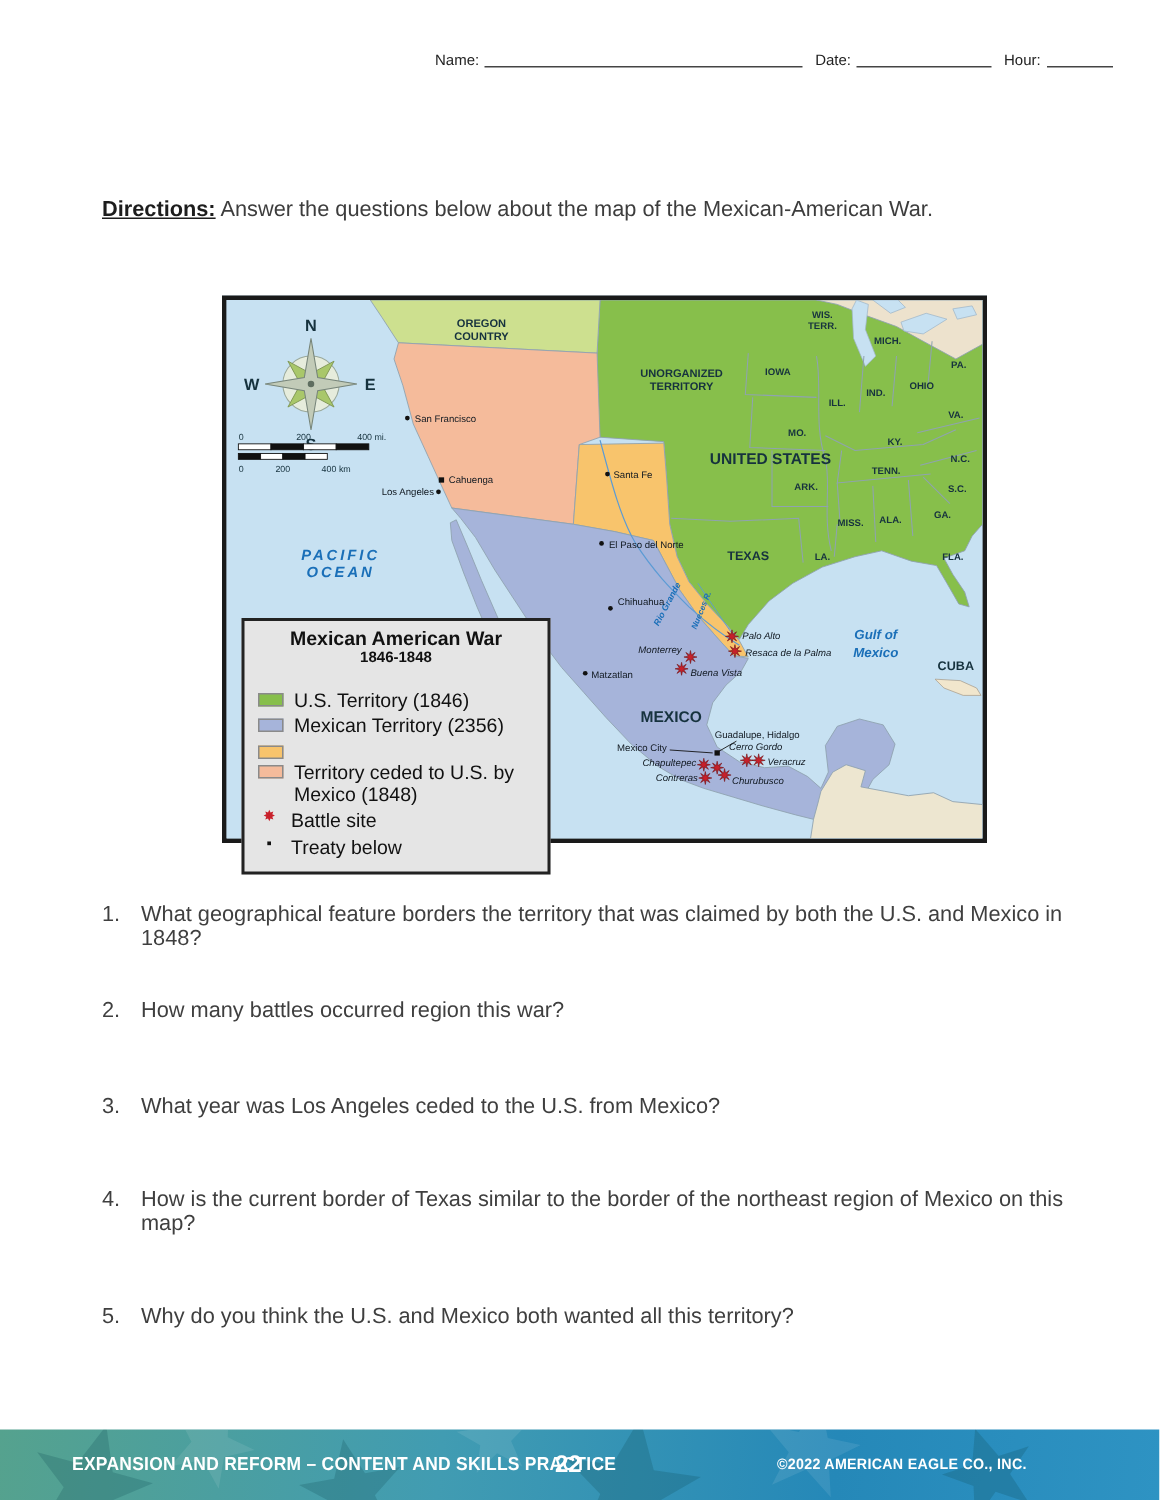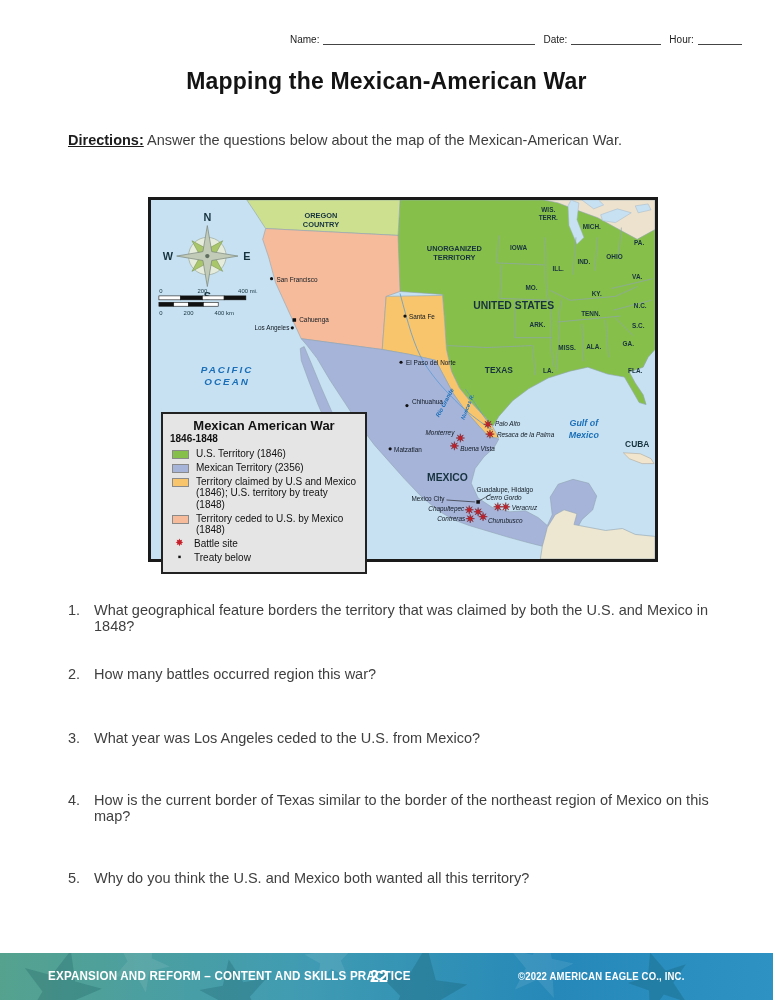--- a/index.html
+++ b/index.html
@@ -24,25 +24,25 @@
 
   .ml-region{font-weight:bold;fill:#16323E;font-family:"Liberation Sans",sans-serif;}
   .ml-state{font-weight:bold;fill:#16323E;font-family:"Liberation Sans",sans-serif;}
   .ml-city{fill:#101820;font-family:"Liberation Sans",sans-serif;}
   .ml-battle{fill:#101820;font-style:italic;font-family:"Liberation Sans",sans-serif;}
   .ml-water{fill:#1A6FB8;font-weight:bold;font-style:italic;font-family:"Liberation Sans",sans-serif;}
 
   
   .legend{position:absolute;left:10px;top:212px;width:188px;background:#e5e5e5;border:2px solid #222;padding:5px 7px 6px 7px;}
   .lg-title{text-align:center;font-weight:bold;font-size:13px;color:#111;line-height:1.05;}
-  .lg-sub{text-align:left;font-weight:bold;font-size:10px;color:#111;margin-bottom:4px;}
+  .lg-sub{text-align:center;font-weight:bold;font-size:10px;color:#111;margin-bottom:16px;}
   .lg-row{display:flex;align-items:flex-start;margin-bottom:2.5px;}
   .lg-sw{flex:0 0 15px;height:7px;border:1px solid #8a8a8a;margin:2px 7px 0 2px;}
   .lg-glyph{flex:0 0 15px;text-align:center;margin:0 7px 0 2px;line-height:10px;}
-  .lg-txt{font-size:10px;color:#111;line-height:1.15;}
+  .lg-txt{font-size:13px;color:#111;line-height:1.15;}
 
   
   .q{position:absolute;left:68px;width:648px;font-size:14.5px;color:#3f3f3f;display:flex;}
   .q .qn{flex:0 0 26px;}
   .q .qt{flex:1;}
 
   
   .footer{position:absolute;left:0;top:953px;width:773px;height:47px;background:linear-gradient(95deg,#55A28E 0%,#419CB2 38%,#2588B8 72%,#2E93C3 100%);overflow:hidden;}
   .footer svg{position:absolute;inset:0;}
   .f-left{position:absolute;left:48px;top:16px;color:#fff;font-size:12.5px;font-weight:bold;letter-spacing:.2px;transform:scaleX(.93);transform-origin:left;white-space:nowrap;}
@@ -51,21 +51,20 @@
 </style>
 </head>
 <body>
 
 <div class="page">
 
   <div class="hdr">
     <span>Name:</span><span class="blank b-name"></span><span>Date:</span><span class="blank b-date"></span><span>Hour:</span><span class="blank b-hour"></span>
   </div>
 
-  <div class="title">Mapping the Mexican-American War</div>
 
   <div class="directions"><b>Directions:</b><span> Answer the questions below about the map of the Mexican-American War.</span></div>
 
   <div class="map-wrap">
     <svg viewBox="0 0 510 365" preserveAspectRatio="none">
 
       <rect x="0" y="0" width="510" height="365" fill="#C7E1F2"></rect>
 
       <path fill="#87BF4B" stroke="#8FA3B0" stroke-width="0.6" d="M252,0 L510,0 L510,152 L503,160 L498,170 L484,175 L490,186 L498,198 L501,208 L494,206 L486,192 L479,180 L462,177 L442,170 L424,174 L402,181 L382,192 L366,204 L352,220 L346,230 L338,221 L324,206 L312,191 L304,174 L299,152 L297,122 L295,96 L252,93 L249,60 L250,36 Z"></path>
 
@@ -233,21 +232,20 @@
           <div class="lg-row">
             <span class="lg-sw" style="background: rgb(135, 191, 75);"></span>
             <span class="lg-txt">U.S. Territory (1846)</span>
           </div>
           <div class="lg-row">
             <span class="lg-sw" style="background: rgb(166, 180, 218);"></span>
             <span class="lg-txt">Mexican Territory (2356)</span>
           </div>
           <div class="lg-row">
             <span class="lg-sw" style="background: rgb(248, 196, 108);"></span>
-            <span class="lg-txt">Territory claimed by U.S and Mexico (1846); U.S. territory by treaty (1848)</span>
           </div>
           <div class="lg-row">
             <span class="lg-sw" style="background: rgb(245, 187, 155);"></span>
             <span class="lg-txt">Territory ceded to U.S. by Mexico (1848)</span>
           </div>
           <div class="lg-row">
             <span class="lg-glyph" style="color: rgb(200, 32, 42); font-size: 10px;">✸</span>
             <span class="lg-txt">Battle site</span>
           </div>
           <div class="lg-row">

